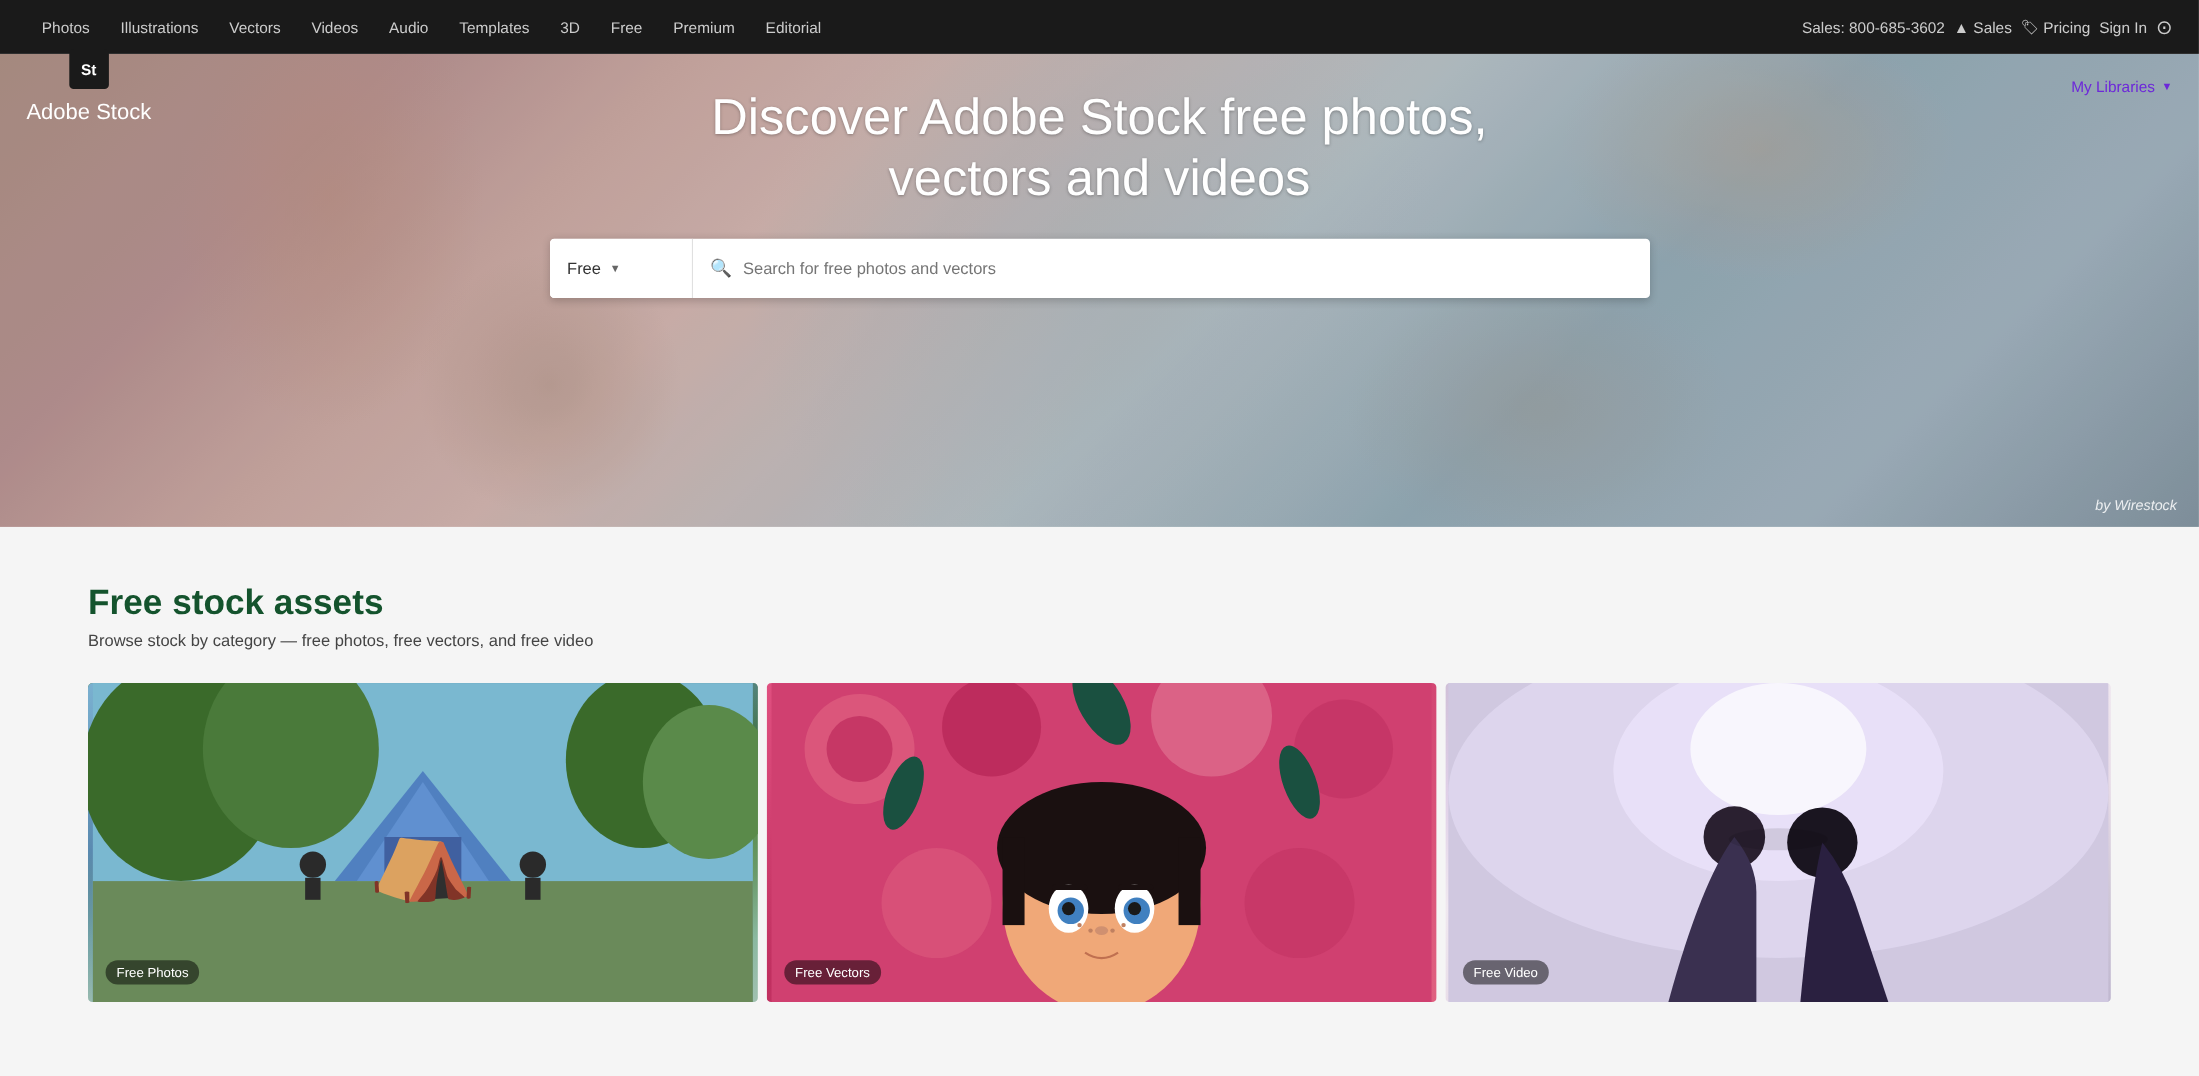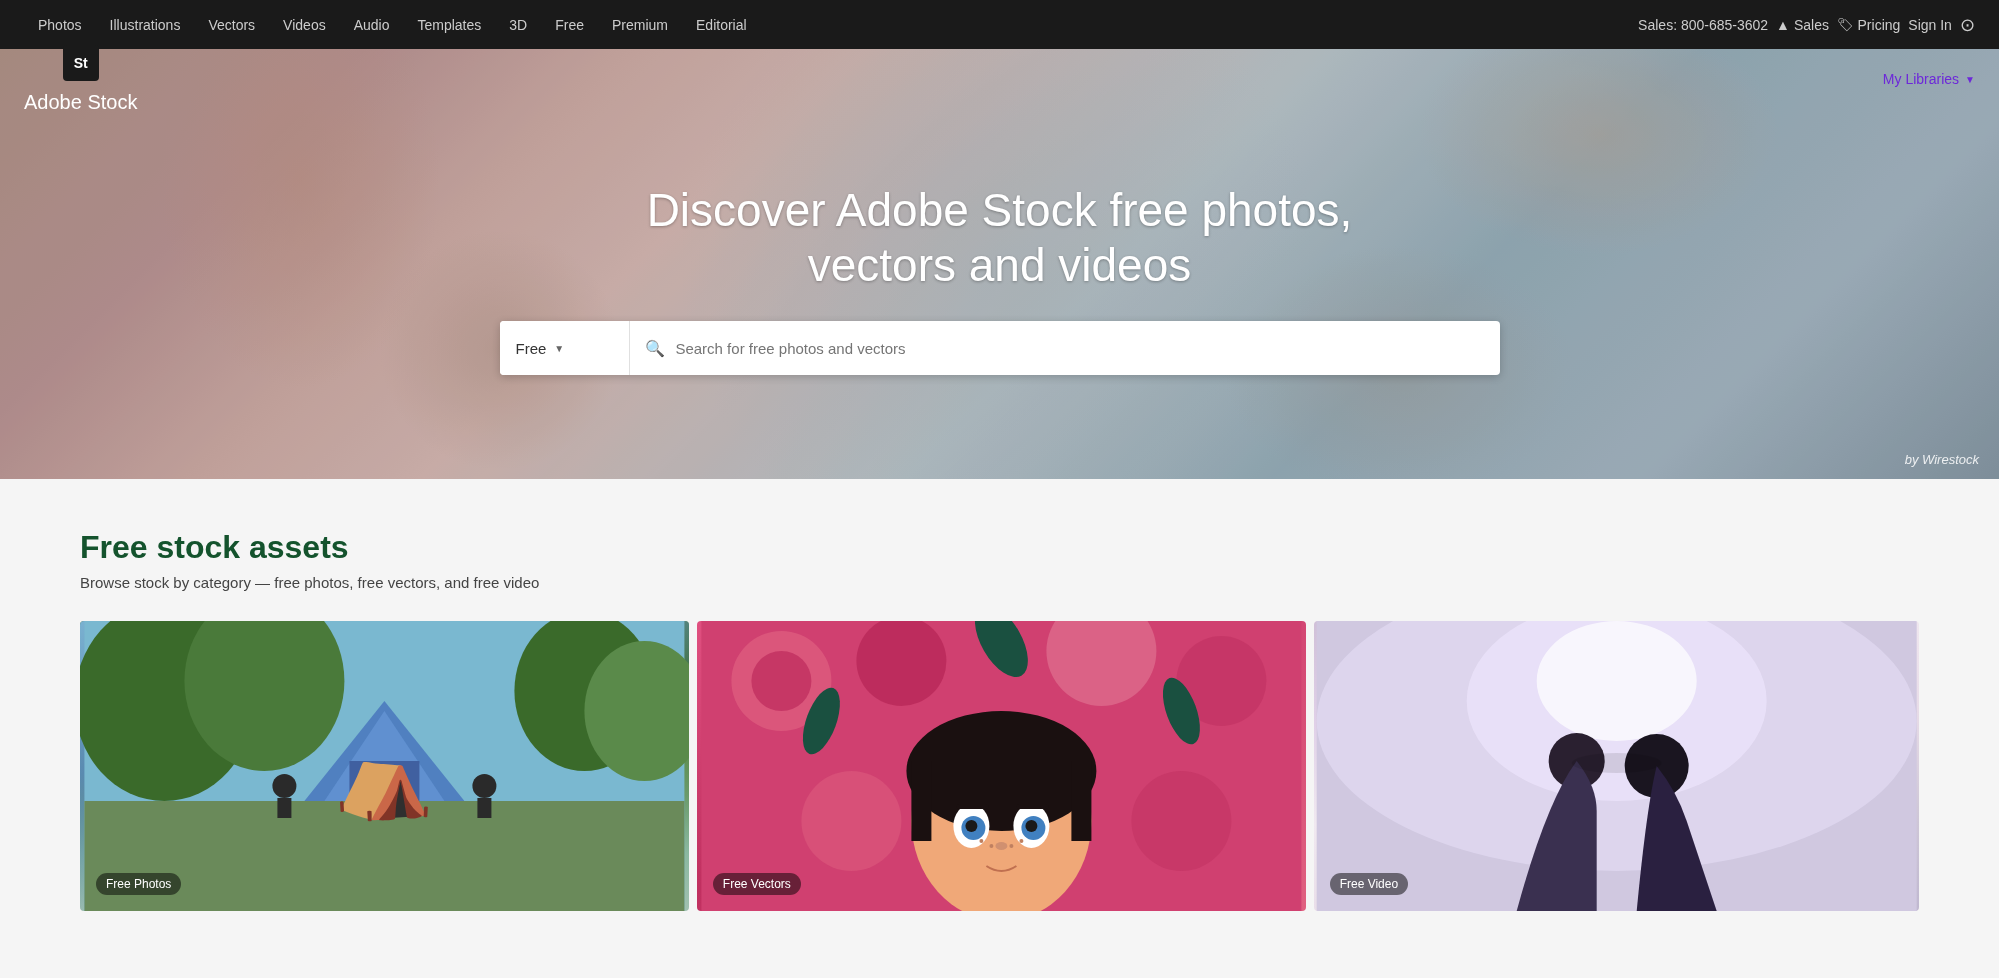--- a/index.html
+++ b/index.html
@@ -99,21 +99,20 @@
     .my-libraries .chevron { font-size: 10px; }
 
     
     .hero {
       position: relative;
       height: 430px;
       overflow: hidden;
       display: flex;
       flex-direction: column;
       align-items: center;
-      justify-content: center;
     }
     .hero-bg {
       position: absolute;
       inset: 0;
       background: linear-gradient(135deg,
         #c8a090 0%,
         #d4a0a0 15%,
         #e8b8b0 25%,
         #f0c8c0 35%,
         #c8d8e0 55%,

